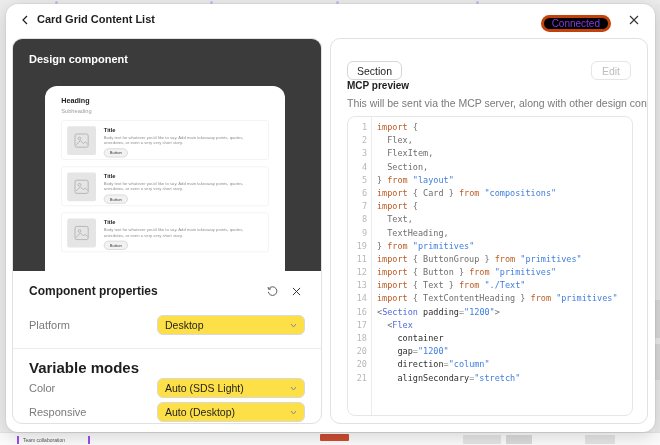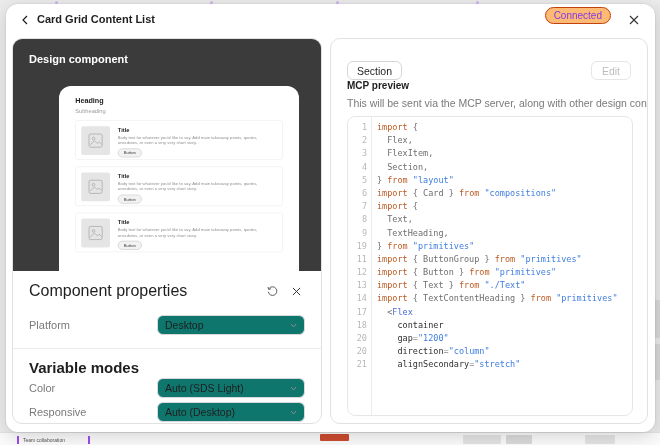--- a/index.html
+++ b/index.html
@@ -25,61 +25,61 @@
   
   .modal {
     position:absolute; left:6px; top:4px; width:649px; height:428px;
     background:#ffffff; border-radius:12px;
     box-shadow:0 4px 18px rgba(0,0,0,.16), 0 0 0 1px rgba(0,0,0,.04);
   }
   .modal-header { position:absolute; top:0; left:0; right:0; height:32px; }
   .back-btn { position:absolute; left:10px; top:7px; width:18px; height:18px; border:none; background:transparent; cursor:pointer; display:flex; align-items:center; justify-content:center; }
   .modal-title { position:absolute; left:31px; top:9px; font-size:11px; font-weight:700; color:#1e1e1e; }
   .badge {
-    position:absolute; right:44px; top:3px; height:17px; padding:0 8px;
+    position:absolute; right:44px; top:11px; height:17px; padding:0 8px;
     display:flex; align-items:center;
-    border:1px solid #c2410c; border-radius:9px;
-    color:#8638e5; font-size:10px; font-weight:500; background:#fdba74;
+    border:3px solid #c2410c; border-radius:9px;
+    color:#8638e5; font-size:10px; font-weight:500; background:#000000;
   }
   .modal-close { position:absolute; right:12px; top:7px; width:18px; height:18px; border:none; background:transparent; cursor:pointer; display:flex; align-items:center; justify-content:center; }
 
   
   .left-card {
     position:absolute; left:6px; top:34px; width:310px; height:386px;
     border:1px solid #e1e1e1; border-radius:10px; overflow:hidden; background:#fff;
   }
   .design-section { position:relative; height:232px; background:#3b3b3b; }
   .design-label { position:absolute; left:16px; top:14px; color:#ffffff; font-size:11px; font-weight:700; }
   .design-preview {
-    position:absolute; left:46px; top:47px; width:240px; height:211px;
+    position:absolute; left:32px; top:47px; width:240px; height:211px;
     background:#fff; border-radius:12px; overflow:hidden;
   }
   .preview-inner { width:400px; height:289px; transform:scale(.6); transform-origin:0 0; padding:18px 27px 0 27px; }
   .pv-heading { font-size:12px; font-weight:700; color:#1c1c1c; }
   .pv-subheading { font-size:9.5px; color:#9c9c9c; margin-top:4px; }
   .pv-list { margin-top:10px; display:flex; flex-direction:column; gap:11px; }
   .pv-card { display:flex; gap:13px; border:1px solid #ededed; border-radius:4px; padding:9px; height:66px; background:#fff; }
   .pv-img { flex:0 0 48px; width:48px; height:48px; background:#e5e5e5; border-radius:3px; display:flex; align-items:center; justify-content:center; }
   .pv-content { flex:1; min-width:0; }
   .pv-title { font-size:9.5px; font-weight:700; color:#222; }
   .pv-body { font-size:7px; line-height:9px; color:#909090; margin-top:3px; }
   .pv-btn { display:inline-block; margin-top:5px; font-size:7px; color:#3a3a3a; background:#f2f2f2; border:1px solid #c8c8c8; border-radius:9px; padding:3px 9px; }
 
   
   .props { position:relative; padding:12px 16px 0 16px; }
   .props-head { display:flex; align-items:center; height:16px; }
-  .props-title { font-size:16px; font-weight:400; flex:1; }
+  .props-title { font-size:12px; font-weight:700; flex:1; }
   .icon-btn { width:18px; height:18px; border:none; background:transparent; cursor:pointer; display:flex; align-items:center; justify-content:center; padding:0; }
   .icon-btn + .icon-btn { margin-left:6px; }
   .prop-row { display:flex; align-items:center; height:20px; }
   .prop-row.r1 { margin-top:16px; }
   .prop-label { flex:1; font-size:11px; color:#7a7a7a; }
   .select {
     width:148px; height:20px; border:1px solid #d9d9d9; border-radius:6px;
-    display:flex; align-items:center; padding:0 7px; cursor:pointer; background:#0f766e;
+    display:flex; align-items:center; padding:0 7px; cursor:pointer; background:#fde047;
   }
   .select span { flex:1; font-size:10.5px; color:#1e1e1e; white-space:nowrap; overflow:hidden; }
   .props-divider { height:1px; background:#ececec; margin:13px -16px 0 -16px; }
   .props-subhead { margin-top:10px; font-size:15px; font-weight:700; height:12px; }
   .prop-row.r2 { margin-top:7px;gap:28px; }
   .prop-row.r3 { margin-top:4px; }
 
   
   .right-card {
     position:absolute; left:324px; top:34px; width:318px; height:386px;
@@ -273,20 +273,21 @@
           <div class="cl"><span class="ln">5</span><span class="cd"><span class="tk-p">} </span><span class="tk-k">from </span><span class="tk-s">"layout"</span></span></div>
           <div class="cl"><span class="ln">6</span><span class="cd"><span class="tk-k">import </span><span class="tk-p">{ Card } </span><span class="tk-k">from </span><span class="tk-s">"compositions"</span></span></div>
           <div class="cl"><span class="ln">7</span><span class="cd"><span class="tk-k">import </span><span class="tk-p">{</span></span></div>
           <div class="cl"><span class="ln">8</span><span class="cd"><span class="tk-p">  Text,</span></span></div>
           <div class="cl"><span class="ln">9</span><span class="cd"><span class="tk-p">  TextHeading,</span></span></div>
           <div class="cl"><span class="ln">19</span><span class="cd"><span class="tk-p">} </span><span class="tk-k">from </span><span class="tk-s">"primitives"</span></span></div>
           <div class="cl"><span class="ln">11</span><span class="cd"><span class="tk-k">import </span><span class="tk-p">{ ButtonGroup } </span><span class="tk-k">from </span><span class="tk-s">"primitives"</span></span></div>
           <div class="cl"><span class="ln">12</span><span class="cd"><span class="tk-k">import </span><span class="tk-p">{ Button } </span><span class="tk-k">from </span><span class="tk-s">"primitives"</span></span></div>
           <div class="cl"><span class="ln">13</span><span class="cd"><span class="tk-k">import </span><span class="tk-p">{ Text } </span><span class="tk-k">from </span><span class="tk-s">"./Text"</span></span></div>
           <div class="cl"><span class="ln">14</span><span class="cd"><span class="tk-k">import </span><span class="tk-p">{ TextContentHeading } </span><span class="tk-k">from </span><span class="tk-s">"primitives"</span></span></div>
+          <div class="cl"><span class="ln">16</span><span class="cd"><span class="tk-p">&lt;</span><span class="tk-t">Section</span><span class="tk-a"> padding</span><span class="tk-e">=</span><span class="tk-s">"1200"</span><span class="tk-p">&gt;</span></span></div>
           <div class="cl"><span class="ln">17</span><span class="cd"><span class="tk-p">  &lt;</span><span class="tk-t">Flex</span></span></div>
           <div class="cl"><span class="ln">18</span><span class="cd"><span class="tk-a">    container</span></span></div>
           <div class="cl"><span class="ln">20</span><span class="cd"><span class="tk-a">    gap</span><span class="tk-e">=</span><span class="tk-s">"1200"</span></span></div>
           <div class="cl"><span class="ln">20</span><span class="cd"><span class="tk-a">    direction</span><span class="tk-e">=</span><span class="tk-s">"column"</span></span></div>
           <div class="cl"><span class="ln">21</span><span class="cd"><span class="tk-a">    alignSecondary</span><span class="tk-e">=</span><span class="tk-s">"stretch"</span></span></div>
         </div>
     </div>
   </div>
 </div>
 

